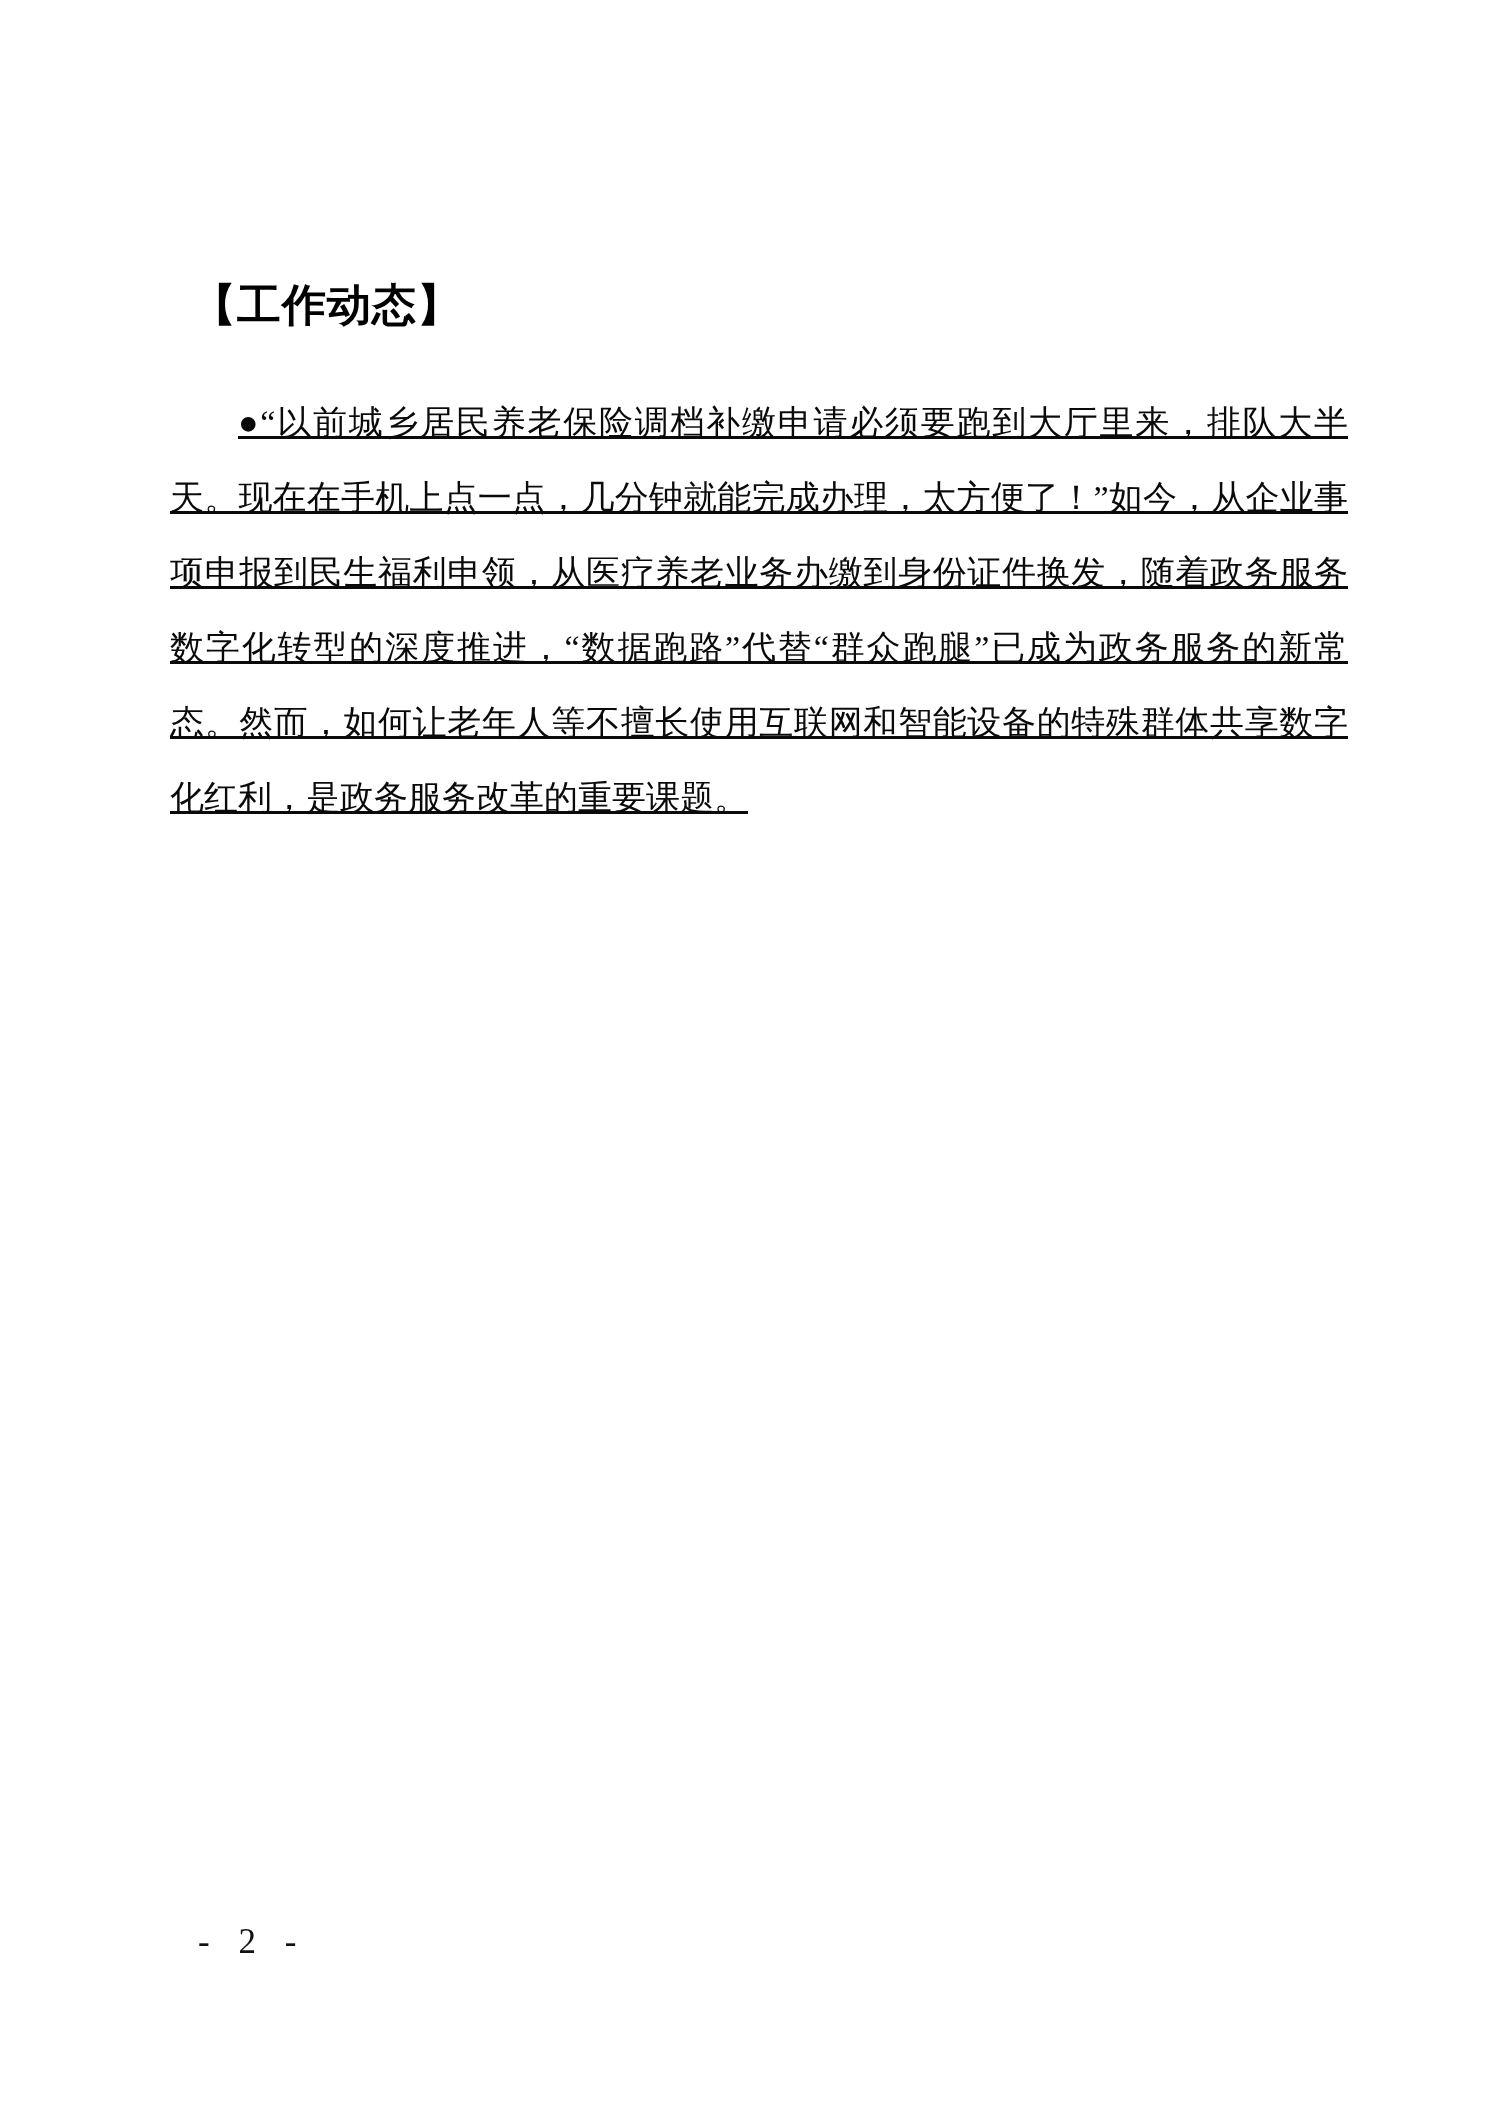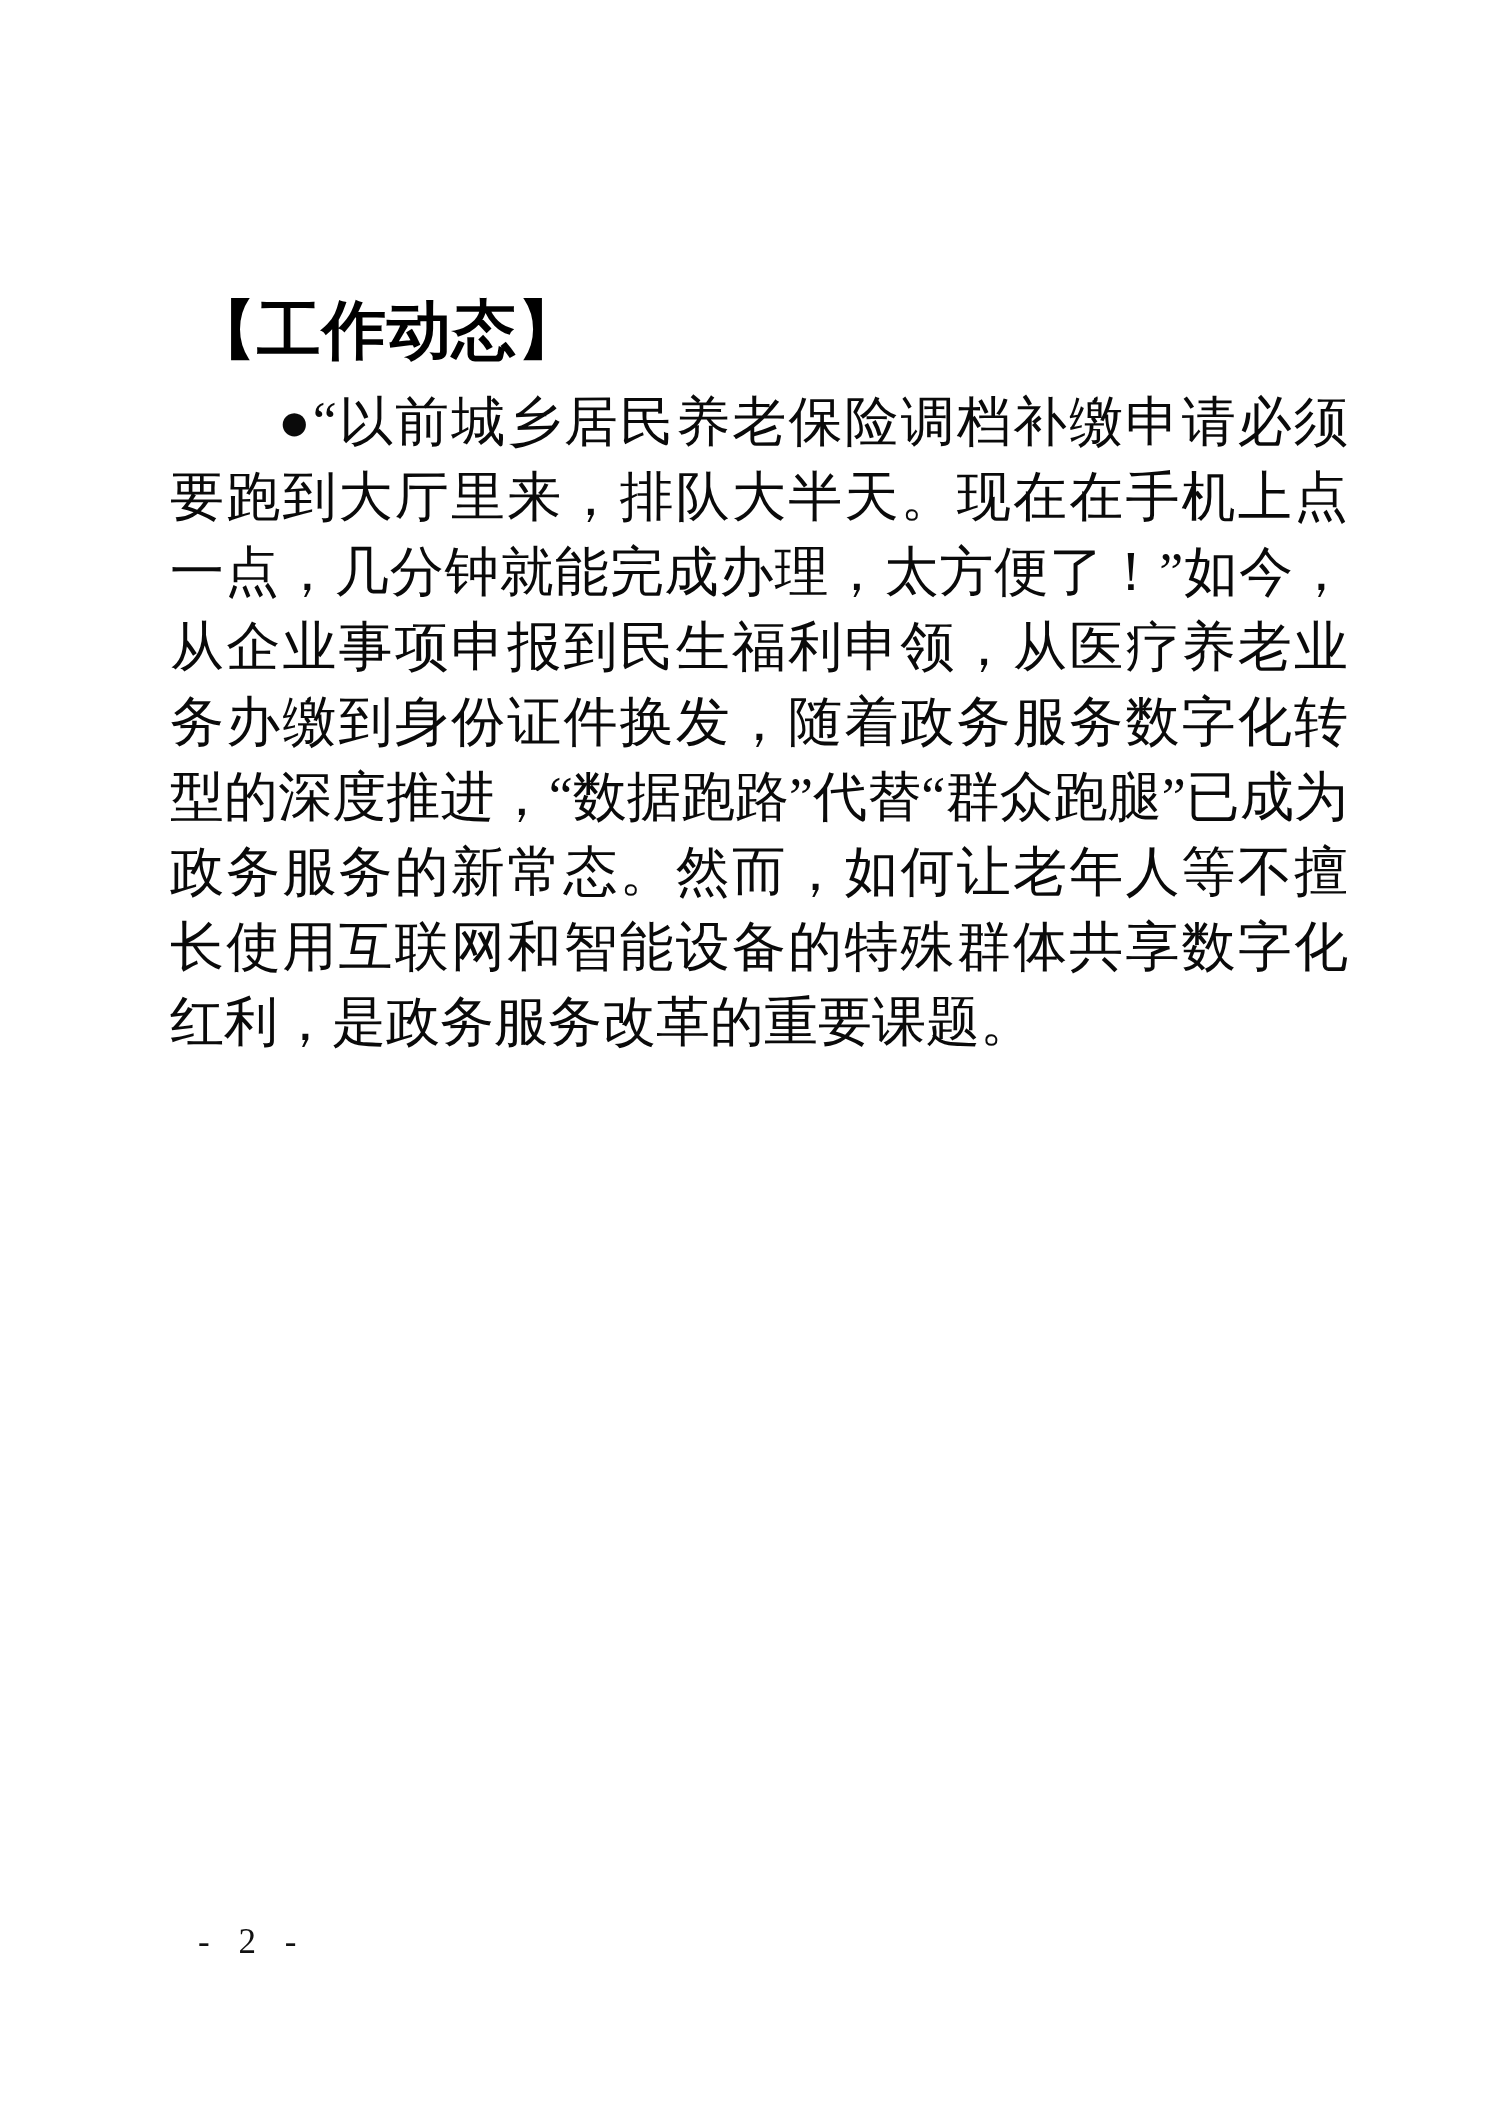--- a/index.html
+++ b/index.html
@@ -10,42 +10,43 @@
     height: 2105px;
     margin: 0 auto;
     background: #ffffff;
     color: #000000;
     font-family: "Liberation Serif", "DejaVu Serif", serif;
     overflow: hidden;
   }
   .section-header {
     position: absolute;
     left: 192px;
-    top: 287px;
+    top: 276px;
     font-family: "Liberation Sans", "DejaVu Sans", sans-serif;
     font-weight: bold;
-    font-size: 64px;
+    font-size: 44px;
     letter-spacing: 1px;
     color: #000000;
     white-space: nowrap;
   }
   .body-text {
     position: absolute;
     left: 170px;
     top: 385px;
     width: 1178px;
   }
   .body-text p {
-    font-size: 54px;
+    font-size: 34px;
     line-height: 75px;
     text-align: justify;
     text-align-last: left;
     text-indent: 2em;
     color: #0a0a0a;
     word-break: break-all;
+    text-decoration: underline;
   }
   .page-number {
     position: absolute;
     left: 198px;
     top: 1922px;
     font-size: 35px;
     letter-spacing: 10px;
     color: #111111;
     white-space: nowrap;
   }

